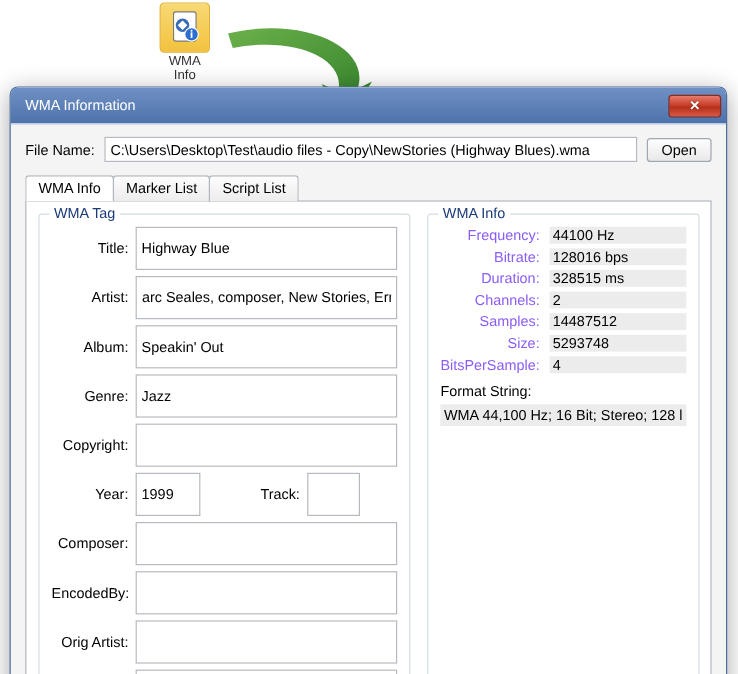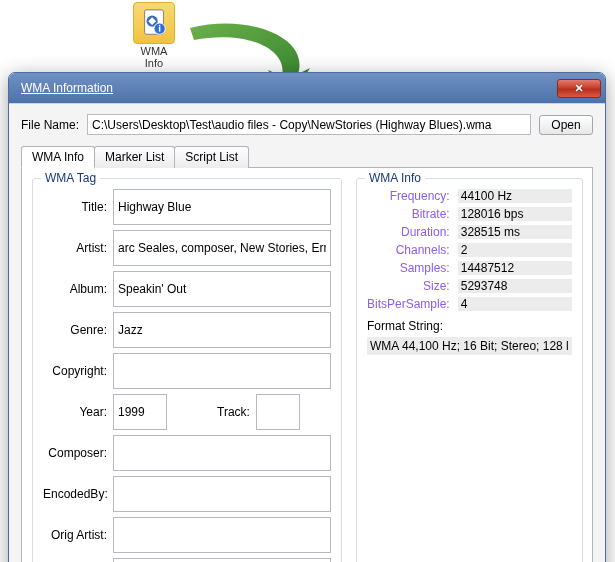--- a/index.html
+++ b/index.html
@@ -65,21 +65,21 @@
   }
   .titlebar {
     background: linear-gradient(#6f90c3, #4d72ab);
     color: #fff;
     height: 30px;
     display: flex;
     align-items: center;
     padding: 0 4px 0 12px;
     font-size: 12px;
   }
-  .titlebar .title-text { flex: 1; text-decoration: underline; }
+  .titlebar .title-text { flex: 1; }
   .close-btn {
     width: 44px; height: 19px;
     background: linear-gradient(#e67a6c, #c8402b 45%, #b62f1b 55%, #d95a47);
     border: 1px solid #8a2a1c;
     border-radius: 3px;
     color: #fff;
     display: flex; align-items: center; justify-content: center;
     cursor: default;
     font-weight: bold;
     font-size: 11px;

